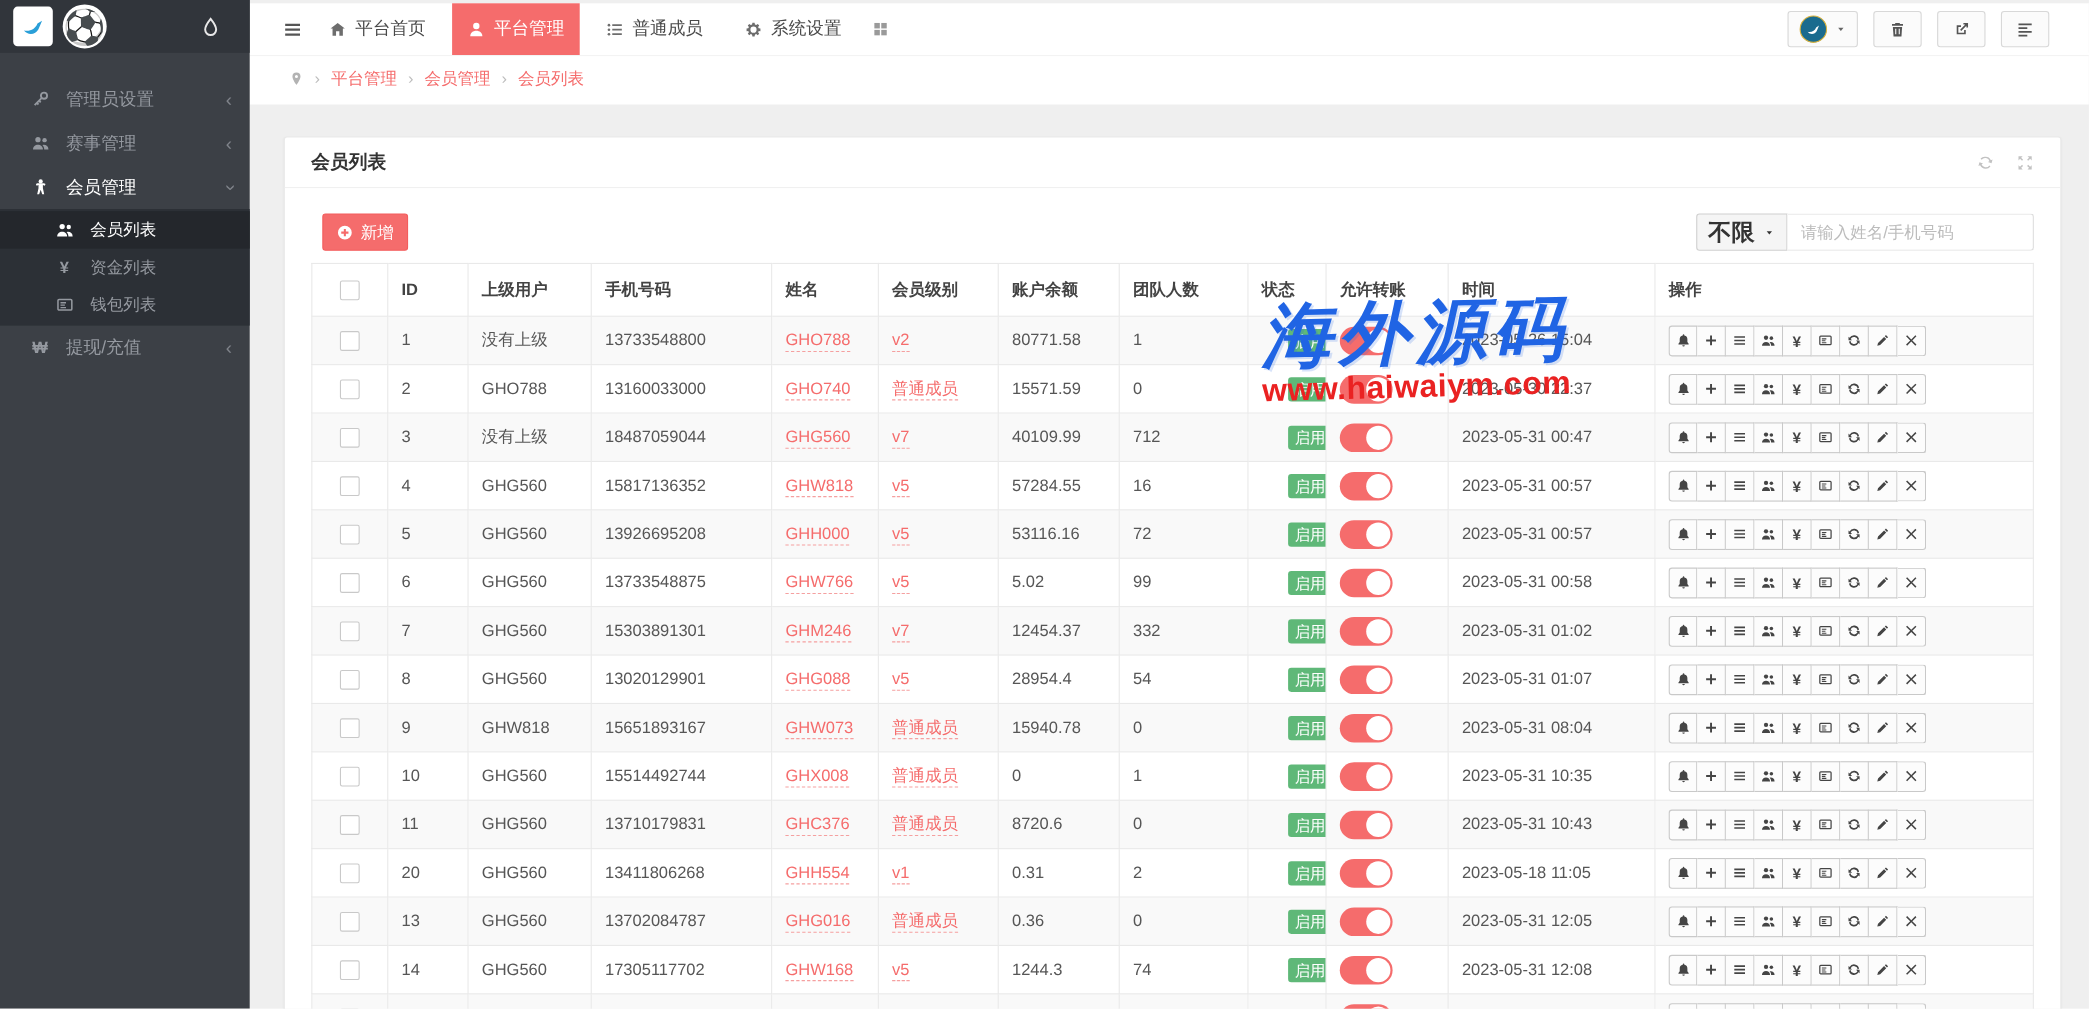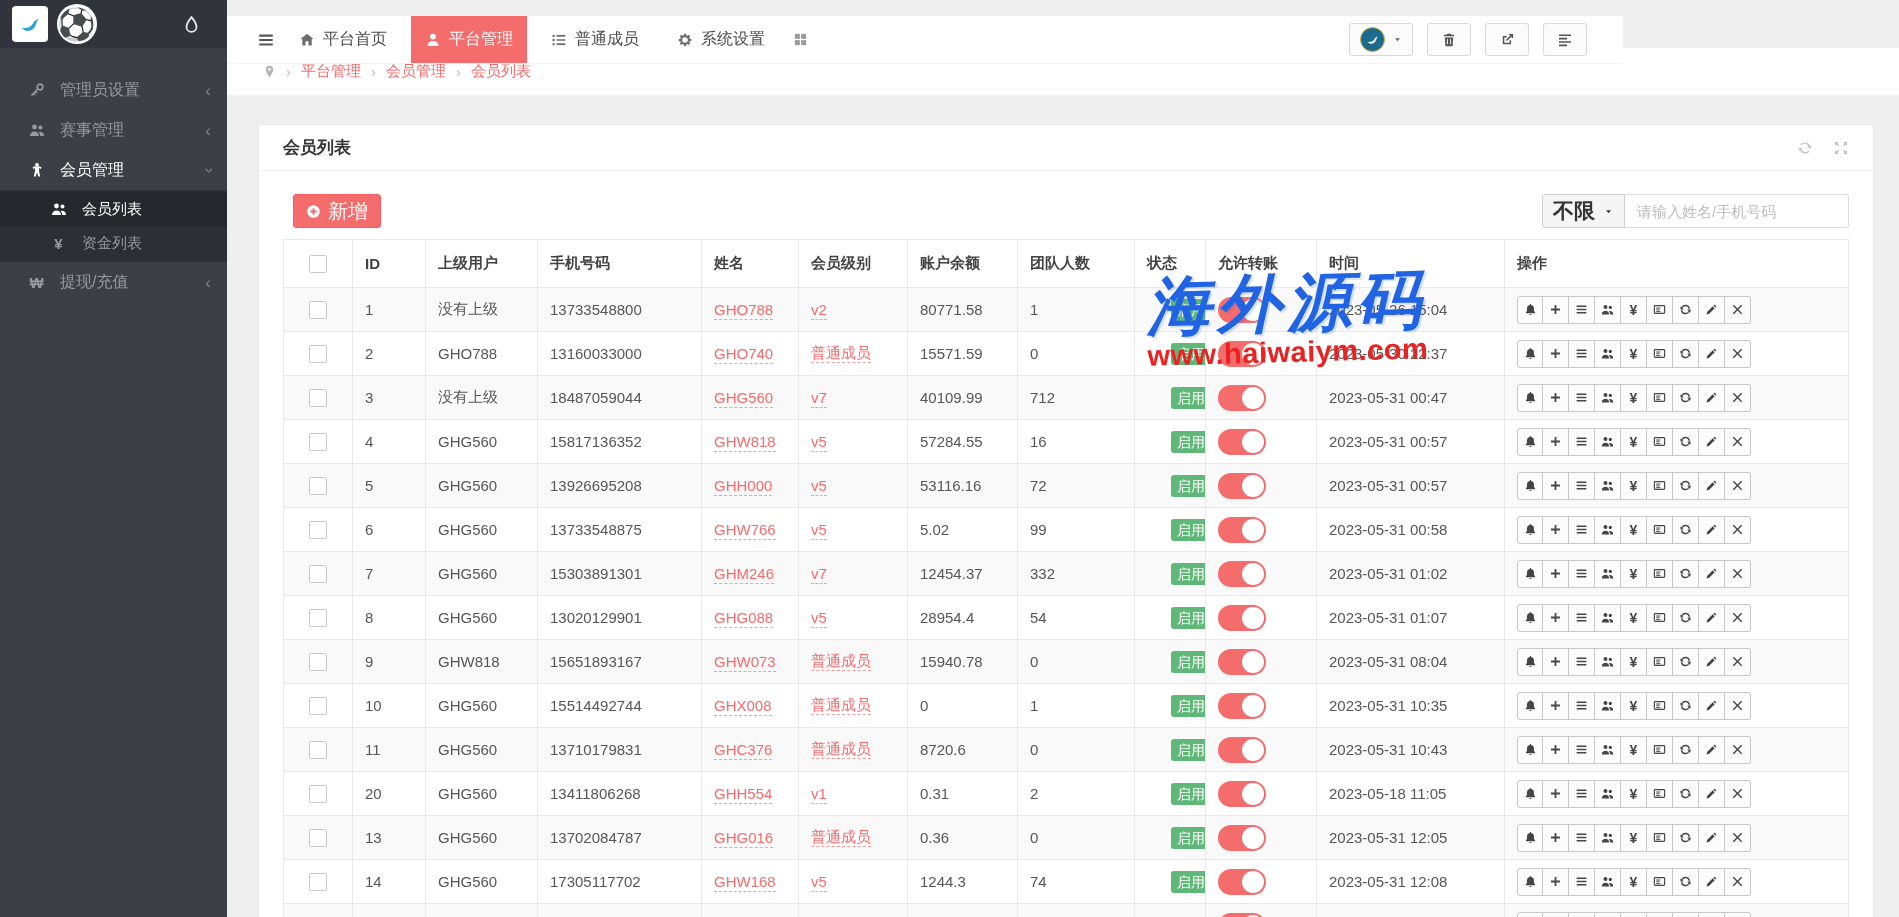--- a/index.html
+++ b/index.html
@@ -19,21 +19,21 @@
   .sb-item { height:40px; display:flex; align-items:center; gap:15px; padding:0 16px 0 28px; color:#9599a0; font-size:16px; cursor:pointer; }
   .sb-item .mi { width:17px; height:17px; flex:none; display:flex; align-items:center; justify-content:center; font-size:15px; font-weight:bold; }
   .sb-item .chev { margin-left:auto; color:#80848b; font-size:17px; line-height:1; }
   .sb-item .chev.down { transform:rotate(-90deg); }
   .sb-item.parent-open { color:#ffffff; }
   .sb-sub { background:#2c3036; padding:2px 0; }
   .sb-sub .sb-item { height:34px; padding-left:50px; font-size:15px; }
   .sb-sub .sb-item.active { color:#fff; background:#24272c; }
 
   
-  #topbar { position:absolute; left:227px; top:16px; width:1396px; height:48px; background:#fff; z-index:20; display:flex; align-items:stretch; border-bottom:1px solid #f3f3f3; }
+  #topbar { position:absolute; left:227px; top:3px; width:1672px; height:48px; background:#fff; z-index:20; display:flex; align-items:stretch; border-bottom:1px solid #f3f3f3; }
   .burger { display:flex; align-items:center; margin-left:30px; color:#555; }
   .nav-item { display:flex; align-items:center; gap:8px; padding:0 14px; margin-left:10px; color:#4a4a4a; font-size:16px; cursor:pointer; }
   .nav-item .ni { color:#6d6d6d; }
   .nav-item.active { background:#f56c6c; color:#fff; }
   .nav-item.active .ni { color:#fff; }
   .nav-grid { display:flex; align-items:center; margin-left:14px; color:#9a9a9a; cursor:pointer; }
   .tb-right { margin-left:auto; display:flex; align-items:center; gap:14px; margin-right:36px; }
   .tb-btn { height:33px; min-width:44px; background:#fbfbfb; border:1px solid #d8d8d8; border-radius:3px; display:flex; align-items:center; justify-content:center; gap:7px; color:#555; }
   .avatar { width:25px; height:25px; border-radius:50%; background:#1a6b8e; display:flex; align-items:center; justify-content:center; color:#fff; border:1px solid #d9b23c; }
   .caret { color:#666; }
@@ -45,21 +45,21 @@
   .crumb-link { color:#f56c6c; cursor:pointer; }
 
   
   #card { position:absolute; left:258px; top:124px; width:1616px; height:900px; background:#fff; border:1px solid #e9e9e9; border-radius:3px; box-shadow:0 1px 2px rgba(0,0,0,.03); z-index:5; }
   .card-head { height:46px; border-bottom:1px solid #f0f0f0; display:flex; align-items:center; padding:0 24px; }
   .card-title { font-size:17px; font-weight:bold; color:#333; }
   .card-tools { margin-left:auto; display:flex; gap:20px; color:#c2c2c2; }
   .card-tools .tool { cursor:pointer; }
   .card-body { padding:23px 24px 0 24px; }
   .toolbar { display:flex; align-items:flex-start; justify-content:space-between; }
-  .btn-add { height:34px; padding:0 12px; margin-left:10px; background:#f56c6c; border:1px solid #f35d5d; border-radius:3px; color:#fff; font-size:20px; display:inline-flex; align-items:center; gap:7px; }
+  .btn-add { height:34px; padding:0 12px; margin-left:10px; background:#f56c6c; border:1px solid #f35d5d; border-radius:3px; color:#fff; font-size:15px; display:inline-flex; align-items:center; gap:7px; }
   .filter-group { display:flex; }
   .btn-filter { height:34px; padding:0 10px; background:#f5f5f5; border:1px solid #cfcfcf; border-radius:3px 0 0 3px; font-size:21px; font-weight:bold; color:#333; display:flex; align-items:center; gap:8px; }
   .search-input { width:224px; height:34px; border:1px solid #dcdcdc; border-left:none; border-radius:0 3px 3px 0; padding:0 12px; font-size:15px; color:#333; outline:none; }
   .search-input::placeholder { color:#bcbcbc; }
 
   
   .table-wrap { margin-top:11px; }
   table { width:100%; border-collapse:collapse; table-layout:fixed; }
   th, td { border:1px solid #e9e9e9; font-size:15px; padding:0 12px; text-align:left; white-space:nowrap; overflow:hidden; }
   th { height:48px; color:#434343; font-weight:bold; background:#fff; }
@@ -250,20 +250,28 @@
         <span class="mi">
             <svg class="ic" width="16" height="16" viewBox="0 0 16 16">
               <use href="#i-users"></use>
             </svg>
           </span>
         <span>会员列表</span>
       </div>
       <div class="sb-item">
         <span class="mi">¥</span>
         <span>资金列表</span>
+      </div>
+      <div class="sb-item">
+        <span class="mi">
+            <svg class="ic" width="16" height="16" viewBox="0 0 16 16">
+              <use href="#i-card"></use>
+            </svg>
+          </span>
+        <span>钱包列表</span>
       </div>
     </div>
     <div class="sb-item">
       <span class="mi">₩</span>
       <span>提现/充值</span>
       <span class="chev">‹</span>
     </div>
   </nav>
 </aside>
 

